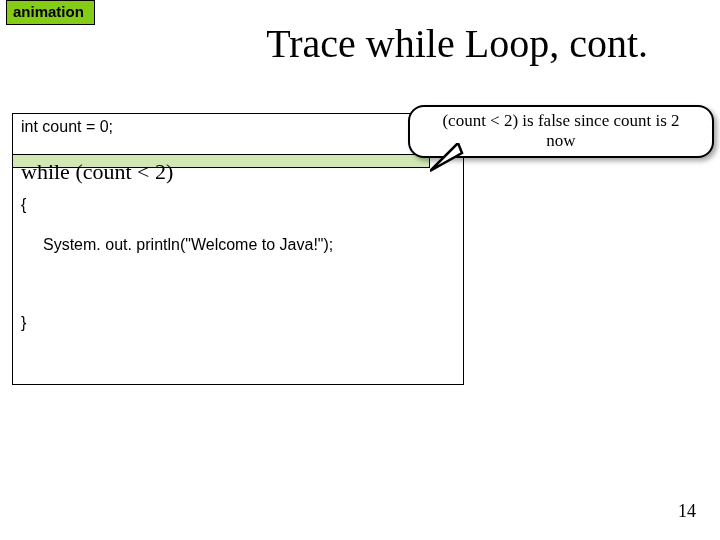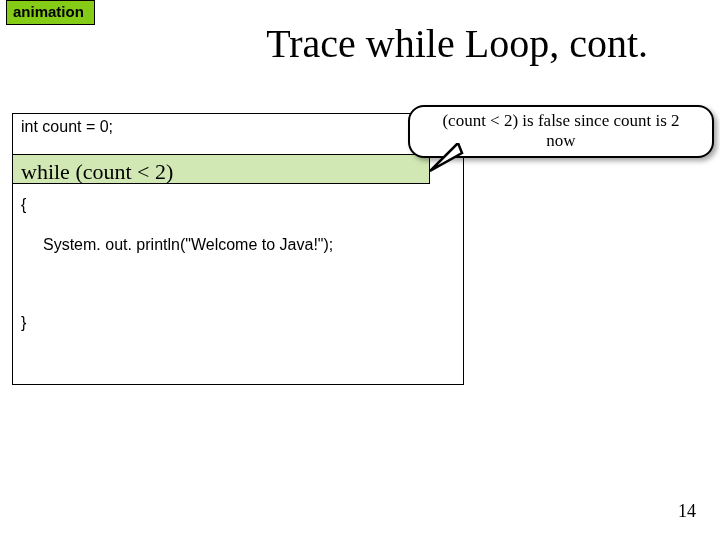--- a/index.html
+++ b/index.html
@@ -50,21 +50,21 @@
   .code-l1 { top: 4px; left: 8px; }
   .code-l3 { top: 82px; left: 8px; }
   .code-l4 { top: 122px; left: 30px; }
   .code-l5 { top: 162px; left: 30px; }
   .code-l6 { top: 200px; left: 8px; }
   .highlight-box {
     position: absolute;
     top: 154px;
     left: 12px;
     width: 418px;
-    height: 30px;
+    height: 14px;
     background: #d2e8b4;
     border: 1px solid #000;
     box-sizing: border-box;
     z-index: 2;
   }
   .code-l2-text {
     position: absolute;
     top: 4px;
     left: 8px;
     font-size: 22px;

